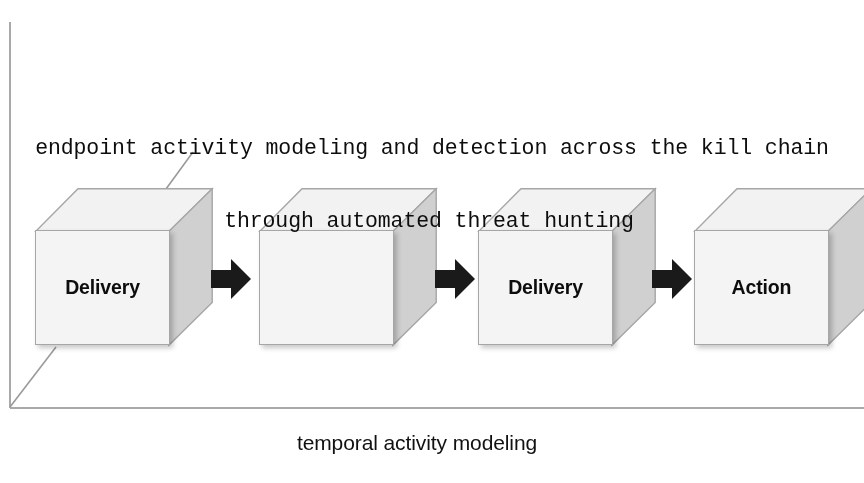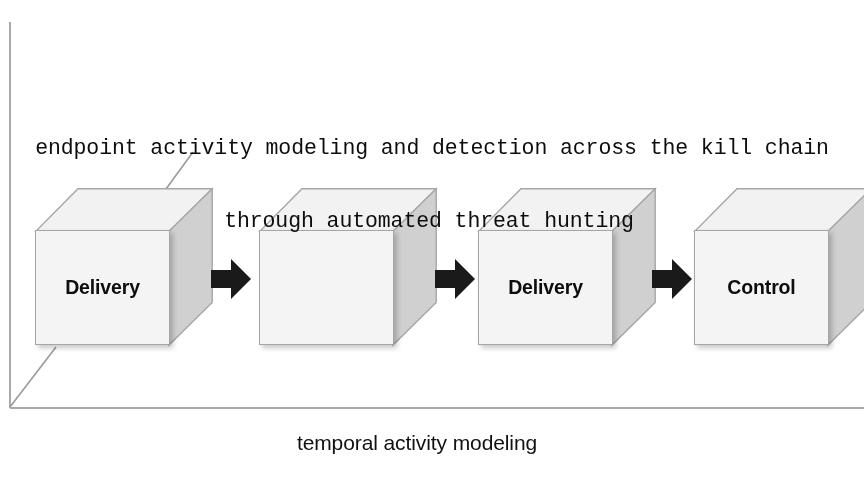--- a/index.html
+++ b/index.html
@@ -225,21 +225,21 @@
     <div class="cube" style="left:694px; top:188px;">
       <svg class="face-top" viewBox="0 0 178 44" width="178" height="44">
         <polygon points="43,0.8 177.2,0.8 134.2,43.2 0.8,43.2" fill="#F2F2F2" stroke="#A6A6A6" stroke-width="1.4"></polygon>
       </svg>
       <svg class="face-side" viewBox="0 0 46 158" width="46" height="158">
         <polygon points="1,43.2 44.2,0.8 44.2,114.5 1,157" fill="#D0D0D0" stroke="#A6A6A6" stroke-width="1.4"></polygon>
       </svg>
       <div class="face-front"></div>
       <div class="label">
         <span>
-          <i>Control</i>
+          <i>Action</i>
         </span>
       </div>
     </div>
 
   </div>
 
   <div class="bottom-caption">
     <span>temporal activity modeling</span>
   </div>
 

